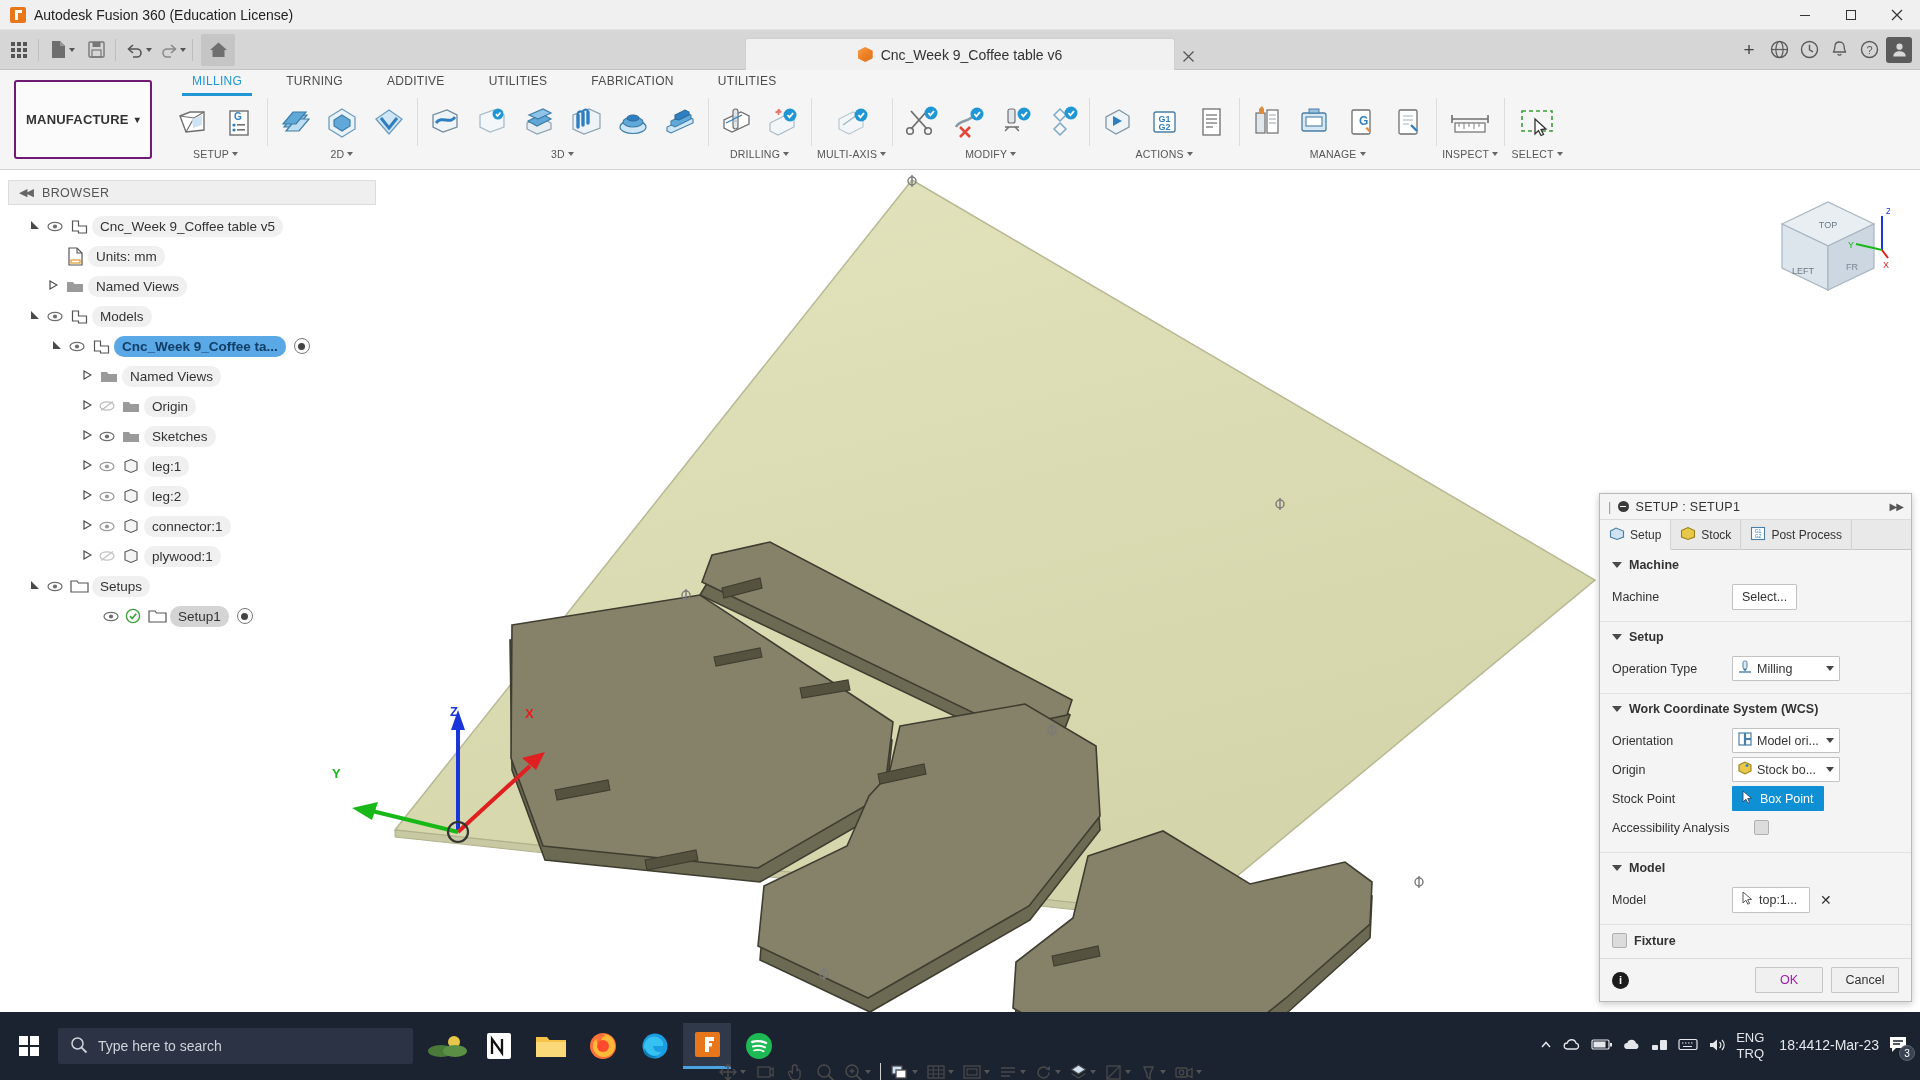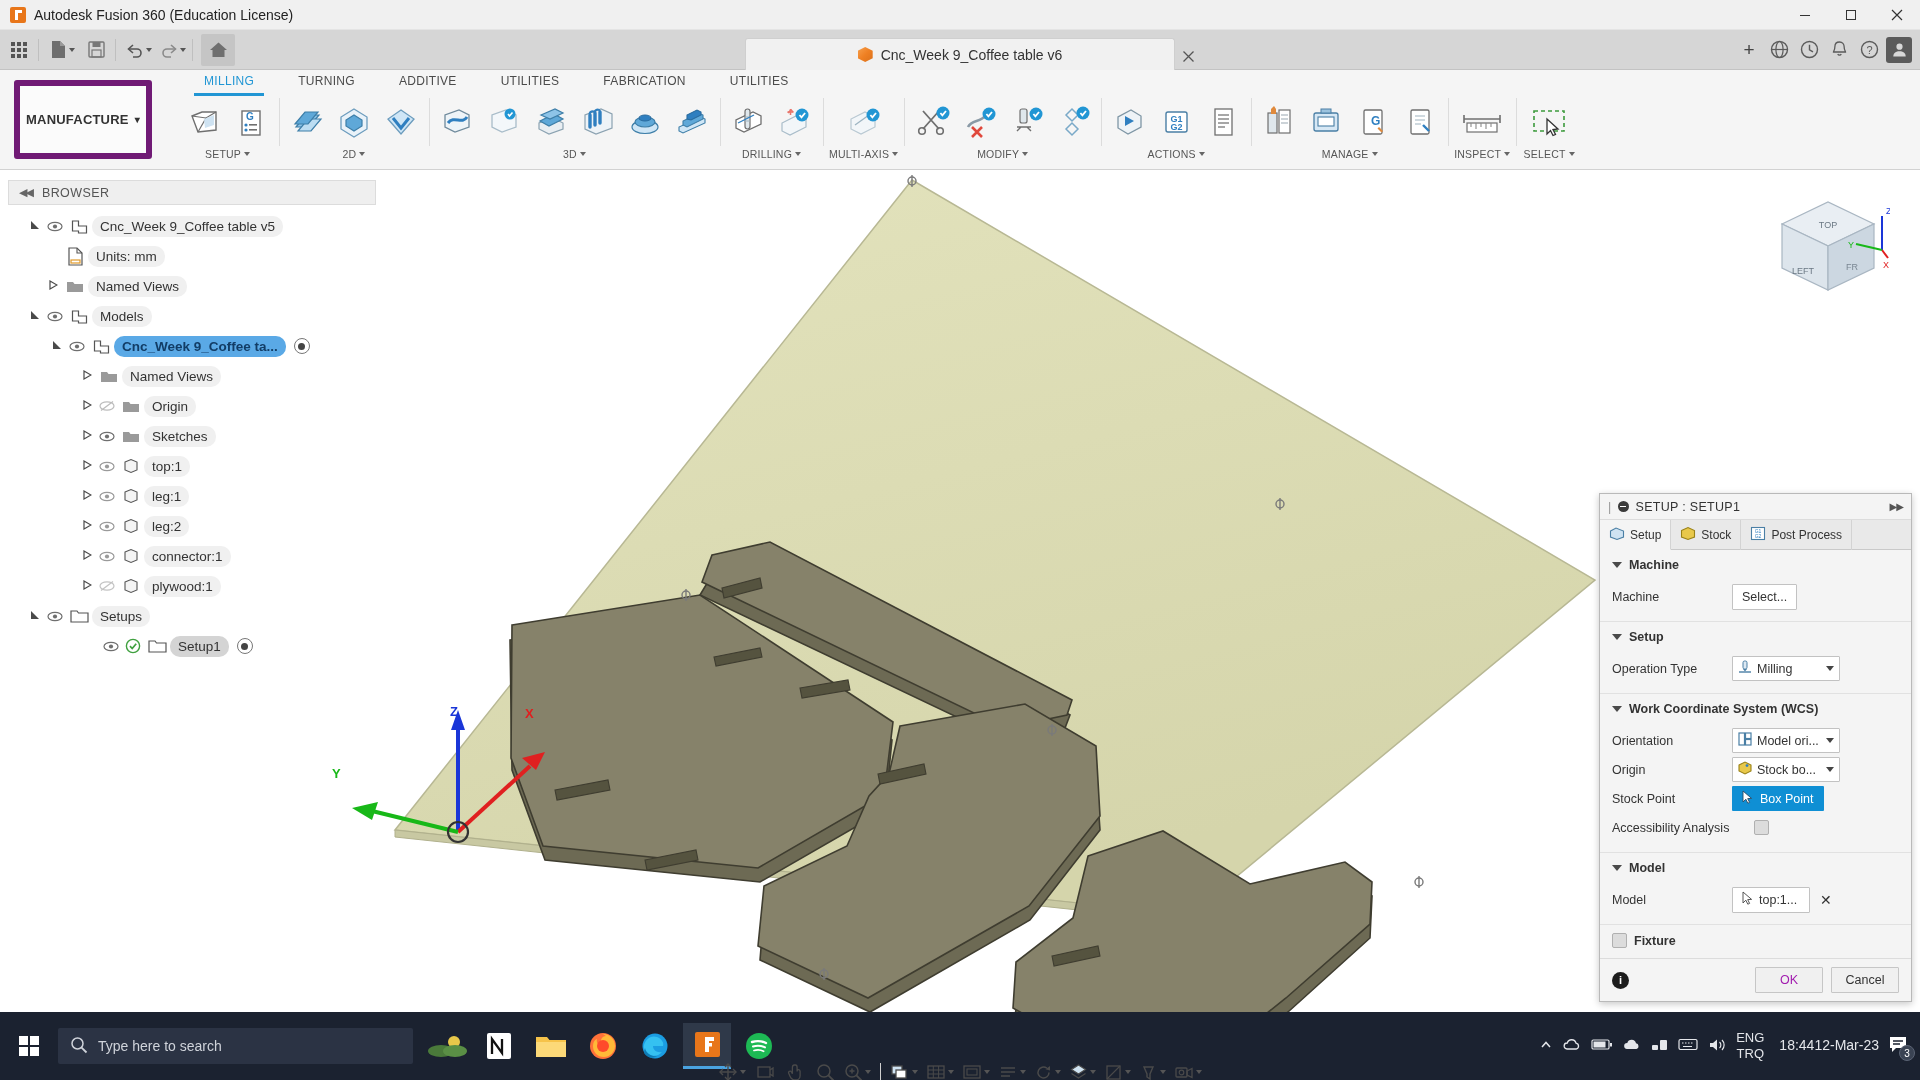--- a/index.html
+++ b/index.html
@@ -64,21 +64,21 @@
   }
   .doc-tab-label{ font-size:14px; color:#333; }
   .tabs-right { position:absolute; right:8px; display:flex; align-items:center; gap:4px;}
   .tab-plus{ width:26px;height:26px;display:flex;align-items:center;justify-content:center;color:#444;font-size:19px;}
   .circ-icon{ width:26px;height:26px;display:flex;align-items:center;justify-content:center;color:#555;font-size:15px;}
   .avatar-btn{ width:26px;height:26px;border-radius:3px;background:#5b5b5b;display:flex;align-items:center;justify-content:center;color:#ddd;}
 
   
   .ribbon { height:100px; background:#f5f5f5; border-bottom:1px solid #d2d2d2; position:relative; display:flex;}
   .ws-switch {
-    width:138px; margin:10px 14px 10px 14px; border:6px solid #701a75; background:#fbfbfb;
+    width:138px; margin:10px 2px 10px 14px; border:2px solid #701a75; background:#fbfbfb;
     border-radius:3px; display:flex; align-items:center; justify-content:center; font-size:13px;
     font-weight:bold; color:#333; letter-spacing:.2px;
   }
   .ribbon-body { flex:1; position:relative; }
   .ribbon-tabs { display:flex; height:26px; align-items:flex-end; padding-left:16px; gap:0;}
   .rtab {
     font-size:12px; color:#4b4b4b; padding:0 22px; height:26px; line-height:22px;
     letter-spacing:.3px; position:relative;
   }
   .rtab.active { color:#2196d4; }
@@ -892,39 +892,20 @@
             </svg>
         </span>
         <span class="ticon">
           <svg width="18" height="15" viewBox="0 0 18 15">
               <path d="M1 3 h6 l1.5 2 h8.5 v8 h-16 z" fill="#9a9a9a"></path>
             </svg>
         </span>
         <span class="tlabel">Sketches</span>
       </div>
 
-      <div class="trow" style="padding-left:70px;">
-        <span class="twist">
-          <svg width="10" height="10" viewBox="0 0 10 10">
-              <polygon points="2,1 9,5 2,9" fill="none" stroke="#4a4a4a" stroke-width="1.2"></polygon>
-            </svg>
-        </span>
-        <span class="eye">
-          <svg width="16" height="11" viewBox="0 0 16 11">
-              <ellipse cx="8" cy="5.5" rx="7" ry="4.2" fill="none" stroke="#9a9a9a" stroke-width="1.2"></ellipse>
-              <circle cx="8" cy="5.5" r="2.1" fill="#9a9a9a"></circle>
-            </svg>
-        </span>
-        <span class="ticon">
-          <svg width="16" height="16" viewBox="0 0 16 16">
-              <path d="M2 4 L8 1.5 L14 4 L14 12 L8 14.5 L2 12 Z" fill="#f4f4f4" stroke="#555" stroke-width="1.1"></path>
-            </svg>
-        </span>
-        <span class="tlabel">top:1</span>
-      </div>
 
       <div class="trow" style="padding-left:70px;">
         <span class="twist">
           <svg width="10" height="10" viewBox="0 0 10 10">
               <polygon points="2,1 9,5 2,9" fill="none" stroke="#4a4a4a" stroke-width="1.2"></polygon>
             </svg>
         </span>
         <span class="eye">
           <svg width="16" height="11" viewBox="0 0 16 11">
               <ellipse cx="8" cy="5.5" rx="7" ry="4.2" fill="none" stroke="#9a9a9a" stroke-width="1.2"></ellipse>

